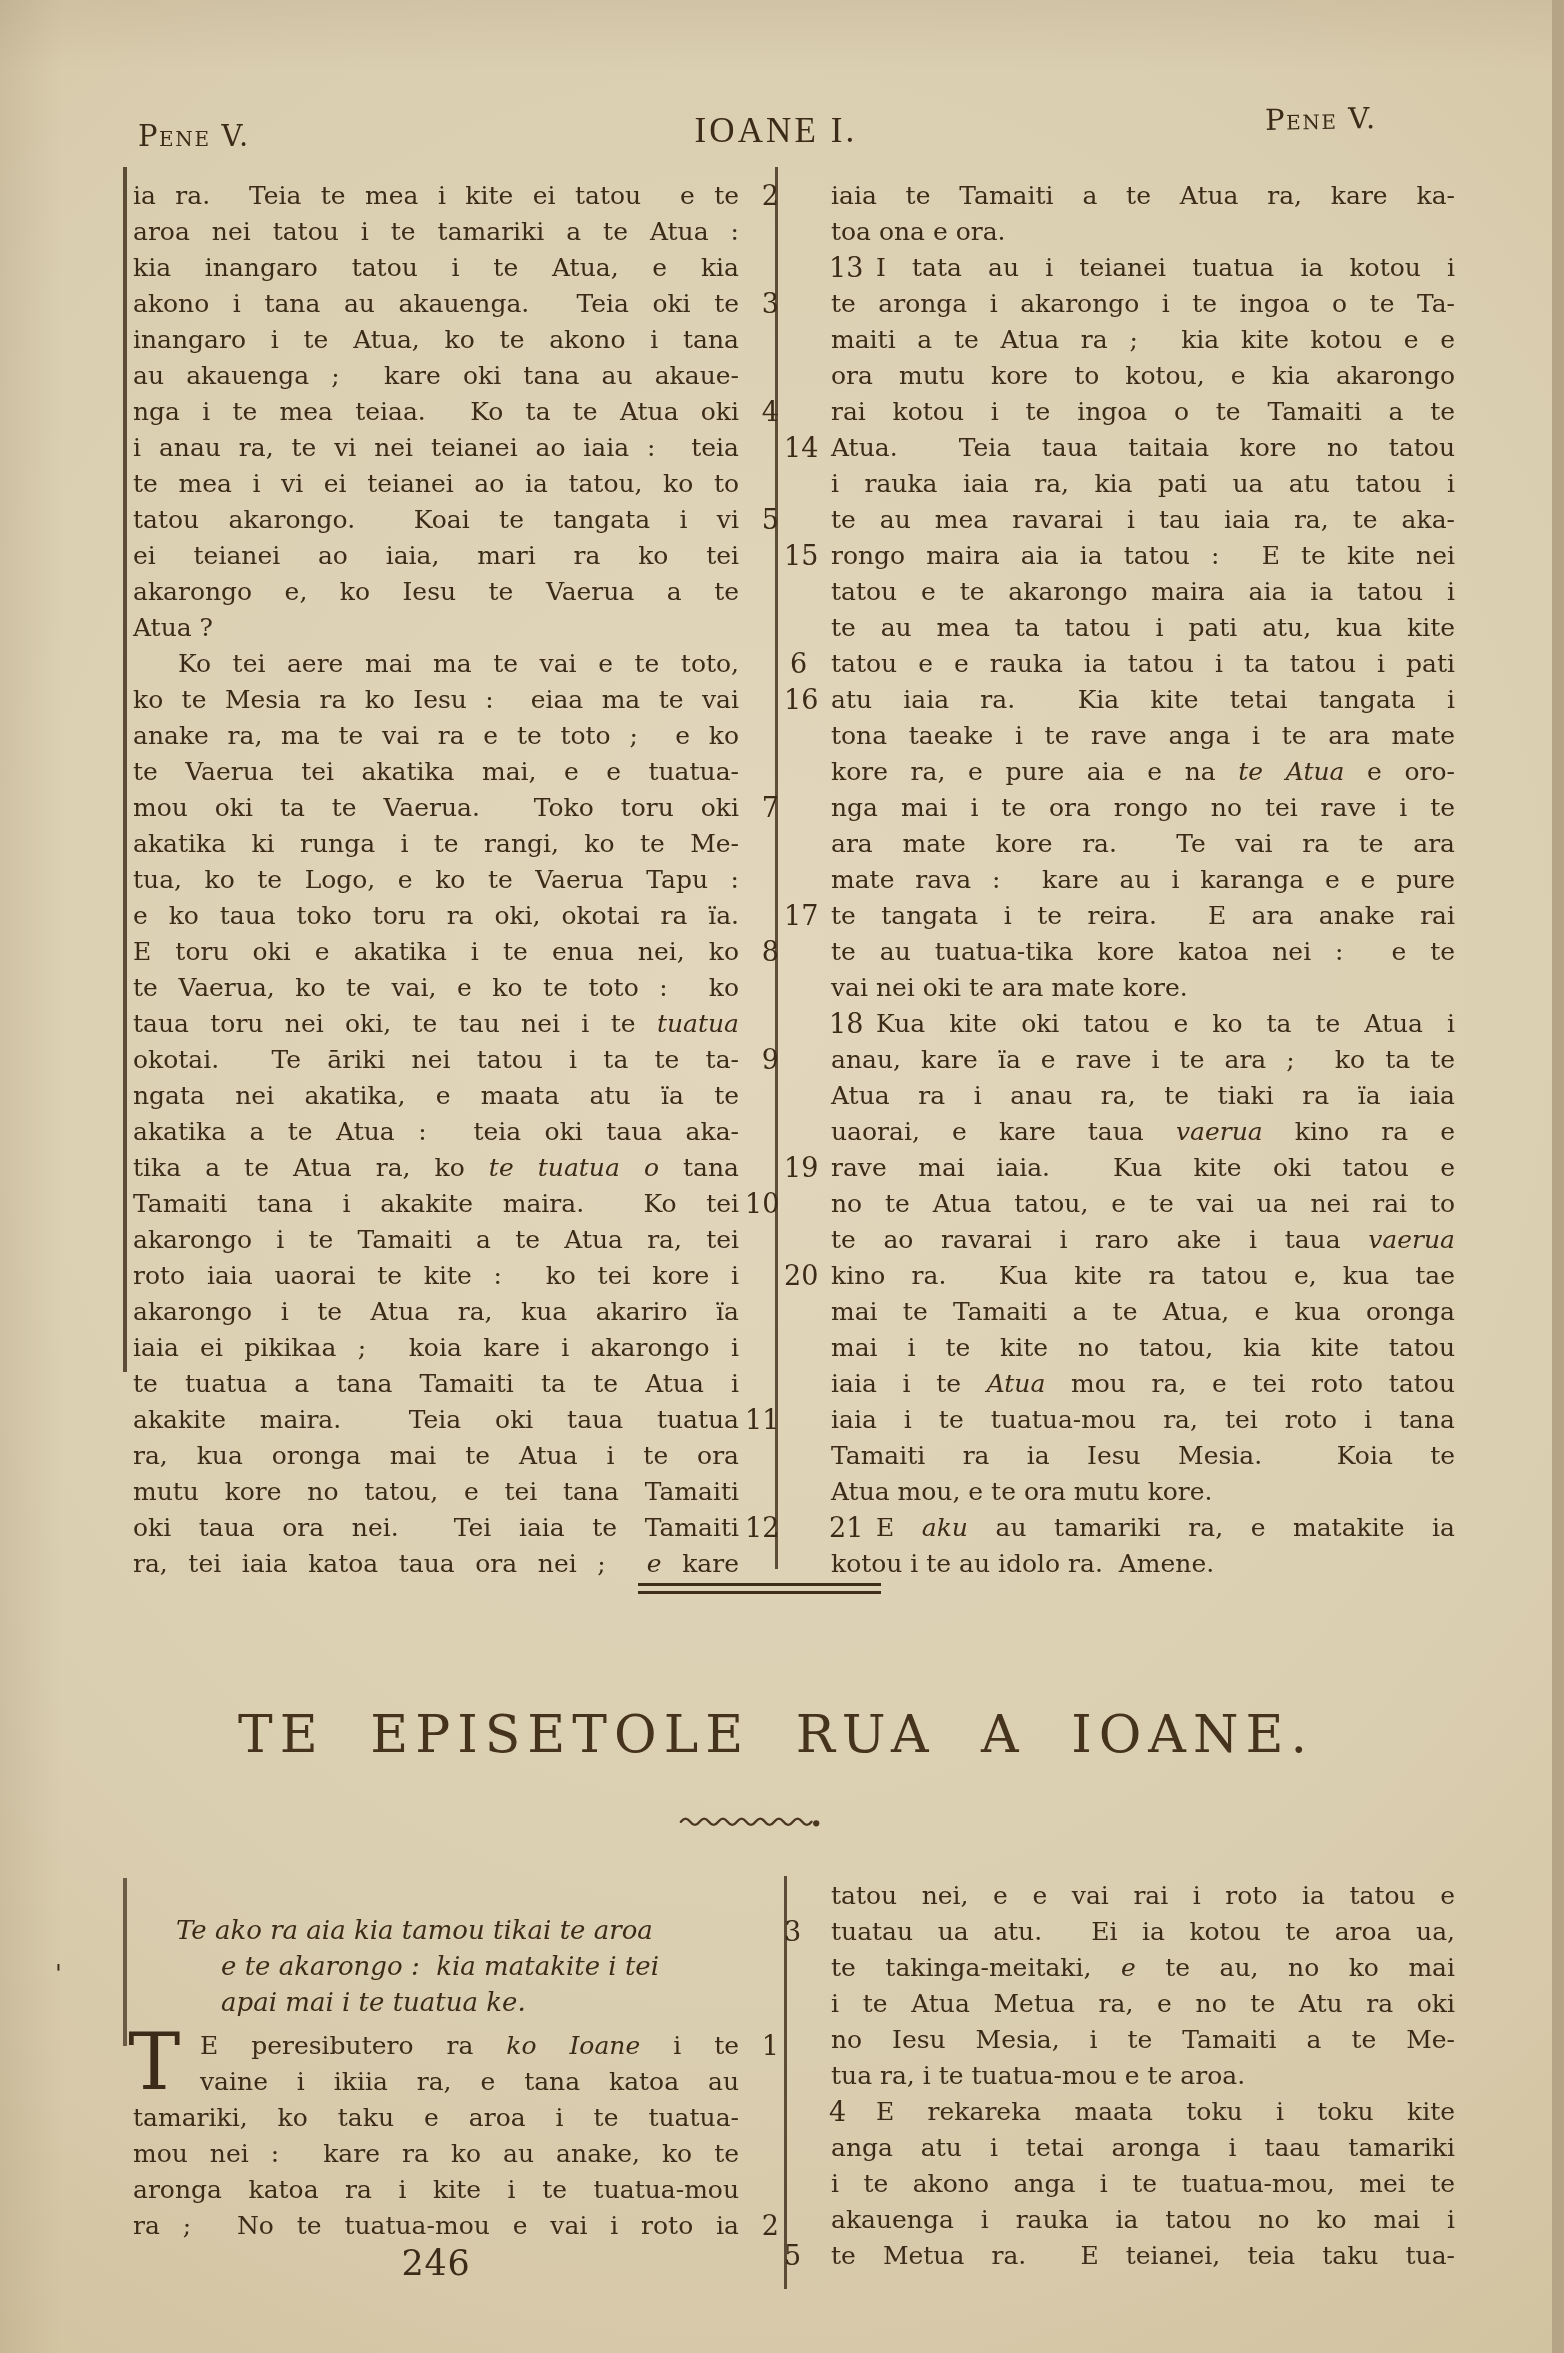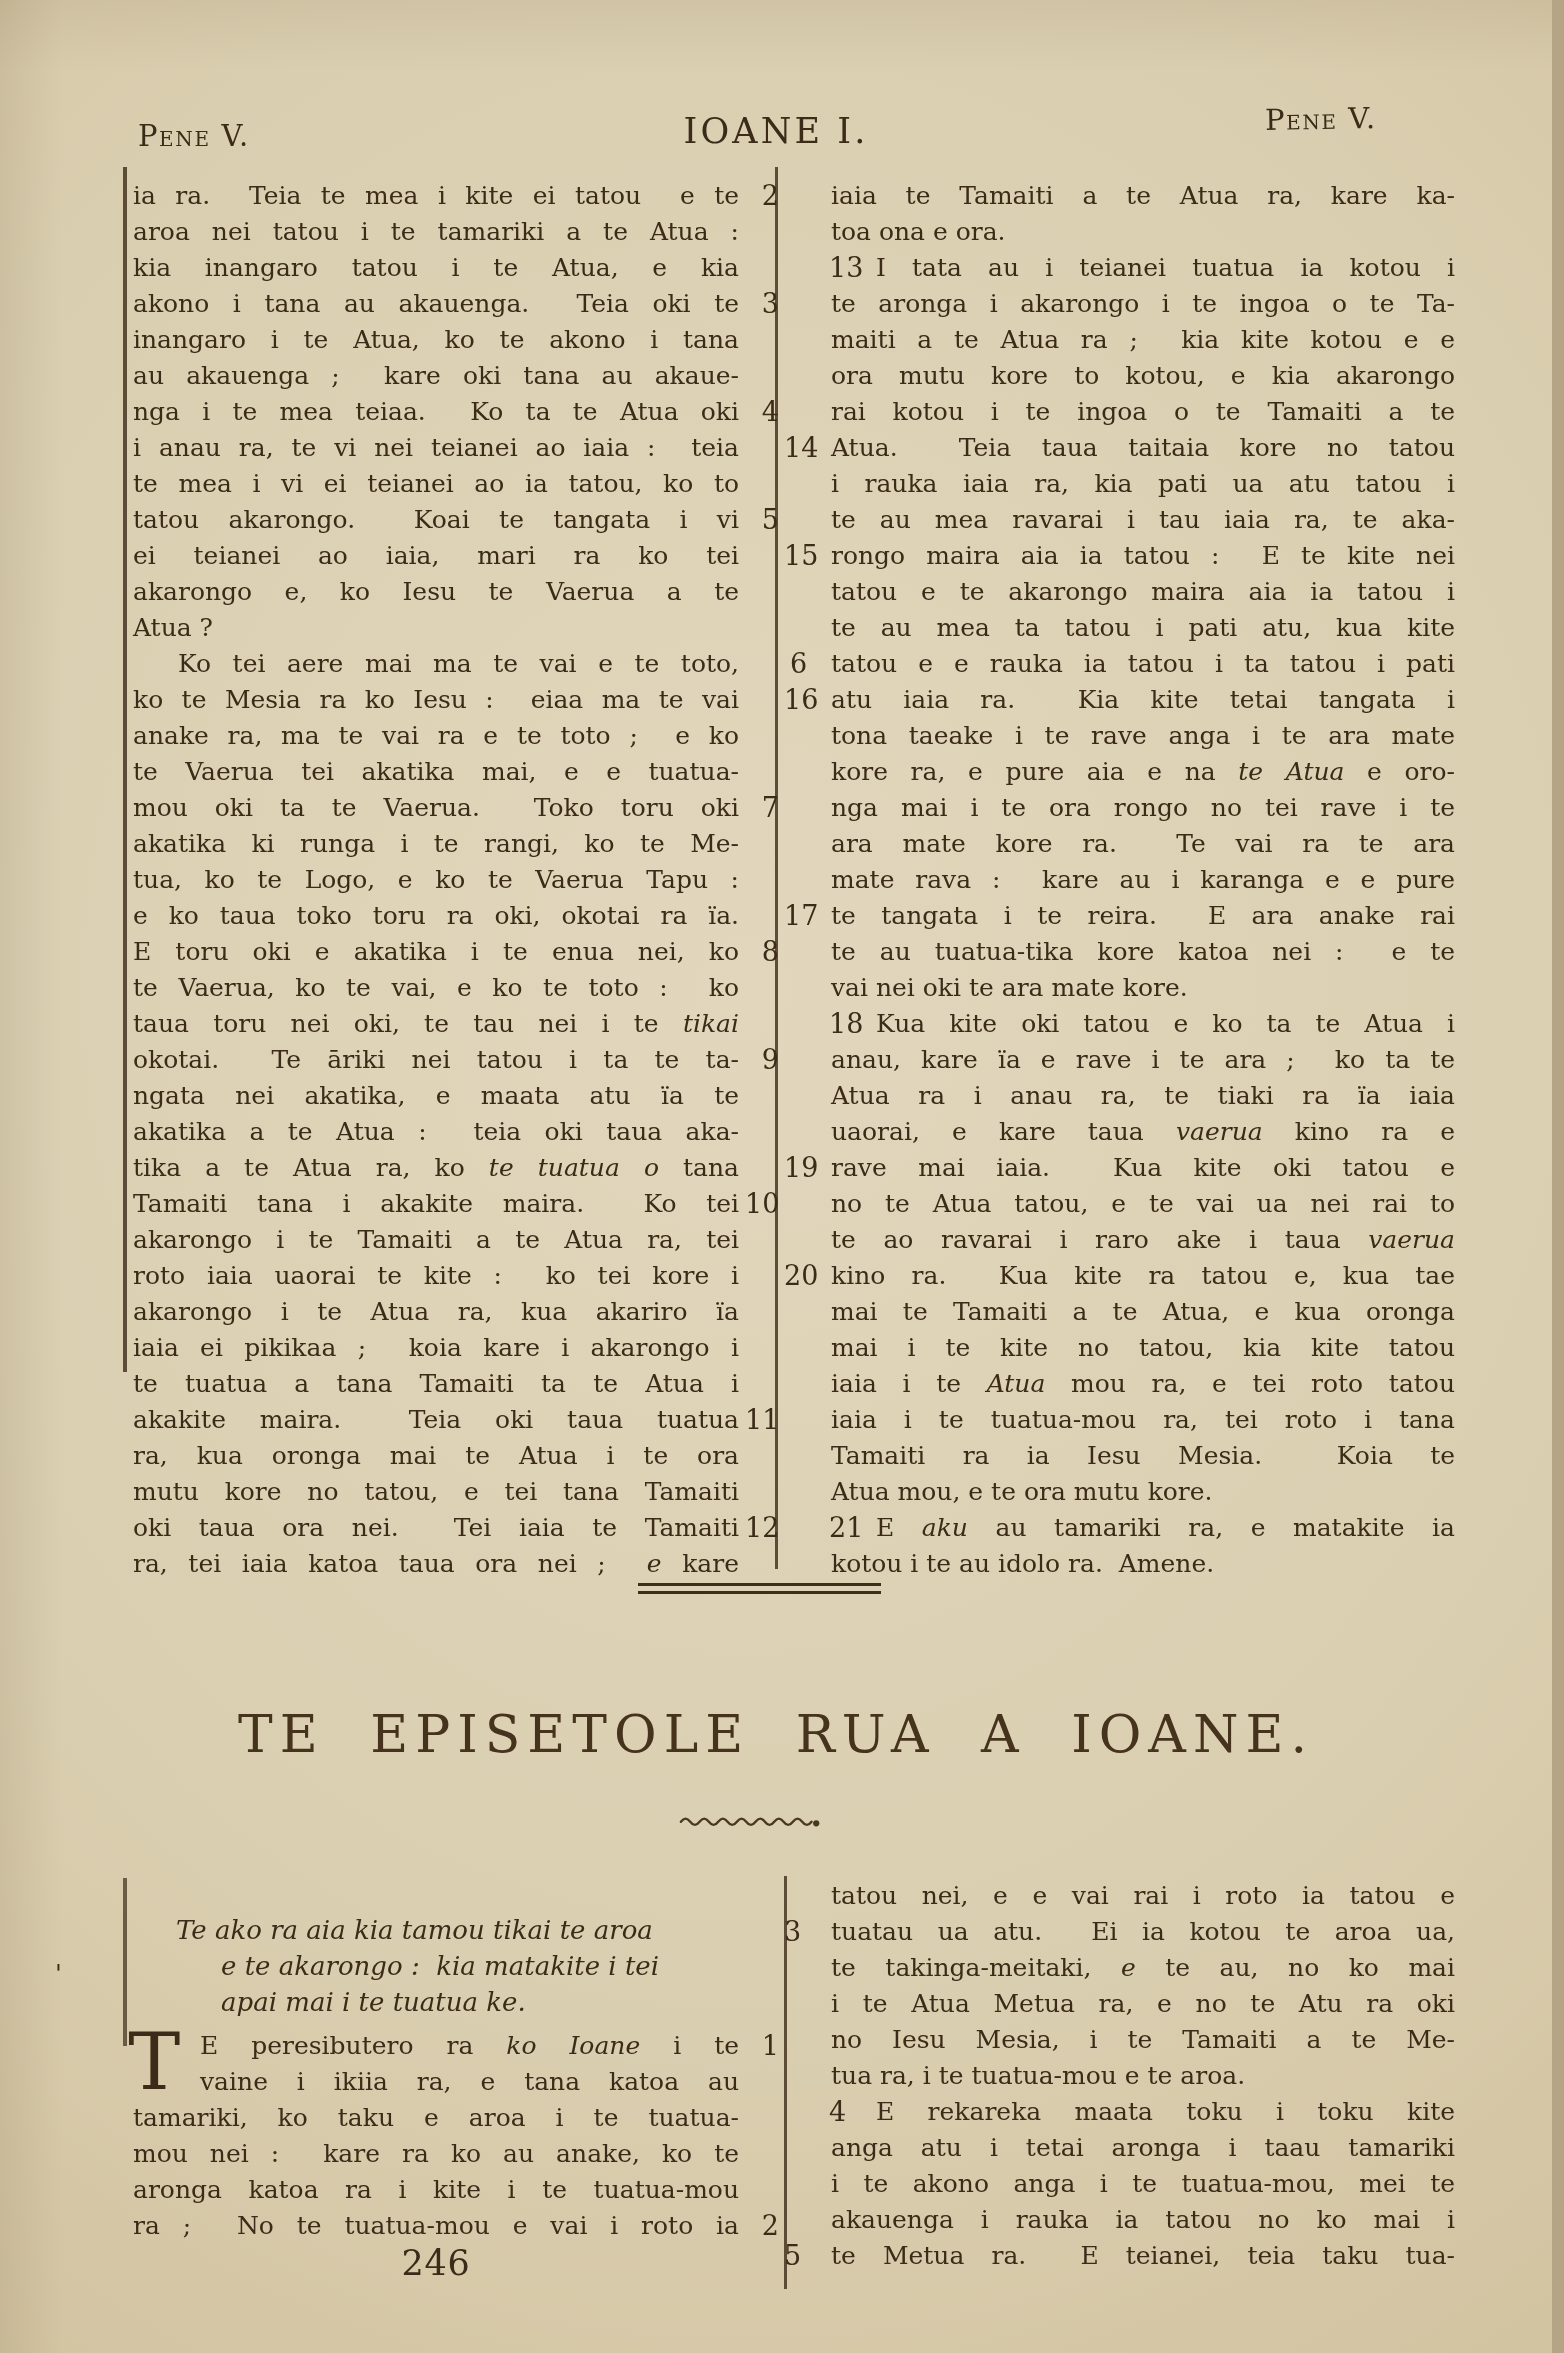--- a/index.html
+++ b/index.html
@@ -7,21 +7,21 @@
   .page{
     position:relative;width:1552px;height:2354px;overflow:hidden;
     background:
       linear-gradient(180deg, rgba(120,100,66,0.10) 0%, rgba(120,100,66,0) 3%),
       linear-gradient(90deg, rgba(110,92,60,0.12) 0%, rgba(110,92,60,0) 4%),
       radial-gradient(ellipse 120% 90% at 48% 42%, #e2d7bd 0%, #daceb0 50%, #d2c3a0 78%, #cab993 100%);
     color:#3b2b18;
   }
   .hdr{position:absolute;font-size:29px;letter-spacing:1.6px;white-space:nowrap;}
   .smallcaps{font-variant:small-caps;}
-  .hdr-center{left:0;right:0;top:111px;text-align:center;font-size:35px;letter-spacing:3.1px;}
+  .hdr-center{left:0;right:0;top:111px;text-align:center;font-size:35px;letter-spacing:3.1px;font-family:Liberation Serif, serif;}
   .hdr-left{left:138px;top:119px;}
   .hdr-right{right:175px;top:102px;transform:rotate(-1deg);}
   .col{position:absolute;}
   .line{
     position:relative;height:36px;line-height:36px;font-size:25px;
     text-align:justify;text-align-last:justify;overflow:visible;white-space:nowrap;
   }
   .line .t{display:inline;}
   .line.nj{text-align-last:left;}
   .line.ind{text-indent:45px;}
@@ -81,21 +81,21 @@
       <div class="line ind"><span class="t">Ko tei aere mai ma te vai e te toto,</span><span class="vn right">6</span></div>
       <div class="line"><span class="t">ko te Mesia ra ko Iesu :&nbsp; eiaa ma te vai</span></div>
       <div class="line"><span class="t">anake ra, ma te vai ra e te toto ;&nbsp; e ko</span></div>
       <div class="line"><span class="t">te Vaerua tei akatika mai, e e tuatua-</span></div>
       <div class="line"><span class="t">mou oki ta te Vaerua.&nbsp; Toko toru oki</span><span class="vn right">7</span></div>
       <div class="line"><span class="t">akatika ki runga i te rangi, ko te Me-</span></div>
       <div class="line"><span class="t">tua, ko te Logo, e ko te Vaerua Tapu :</span></div>
       <div class="line"><span class="t">e ko taua toko toru ra oki, okotai ra ïa.</span></div>
       <div class="line"><span class="t">E toru oki e akatika i te enua nei, ko</span><span class="vn right">8</span></div>
       <div class="line"><span class="t">te Vaerua, ko te vai, e ko te toto :&nbsp; ko</span></div>
-      <div class="line"><span class="t">taua toru nei oki, te tau nei i te <i>tikai</i></span></div>
+      <div class="line"><span class="t">taua toru nei oki, te tau nei i te <i>tuatua</i></span></div>
       <div class="line"><span class="t">okotai.&nbsp; Te āriki nei tatou i ta te ta-</span><span class="vn right">9</span></div>
       <div class="line"><span class="t">ngata nei akatika, e maata atu ïa te</span></div>
       <div class="line"><span class="t">akatika a te Atua :&nbsp; teia oki taua aka-</span></div>
       <div class="line"><span class="t">tika a te Atua ra, ko <i>te tuatua o</i> tana</span></div>
       <div class="line"><span class="t">Tamaiti tana i akakite maira.&nbsp; Ko tei</span><span class="vn right">10</span></div>
       <div class="line"><span class="t">akarongo i te Tamaiti a te Atua ra, tei</span></div>
       <div class="line"><span class="t">roto iaia uaorai te kite :&nbsp; ko tei kore i</span></div>
       <div class="line"><span class="t">akarongo i te Atua ra, kua akariro ïa</span></div>
       <div class="line"><span class="t">iaia ei pikikaa ;&nbsp; koia kare i akarongo i</span></div>
       <div class="line"><span class="t">te tuatua a tana Tamaiti ta te Atua i</span></div>

